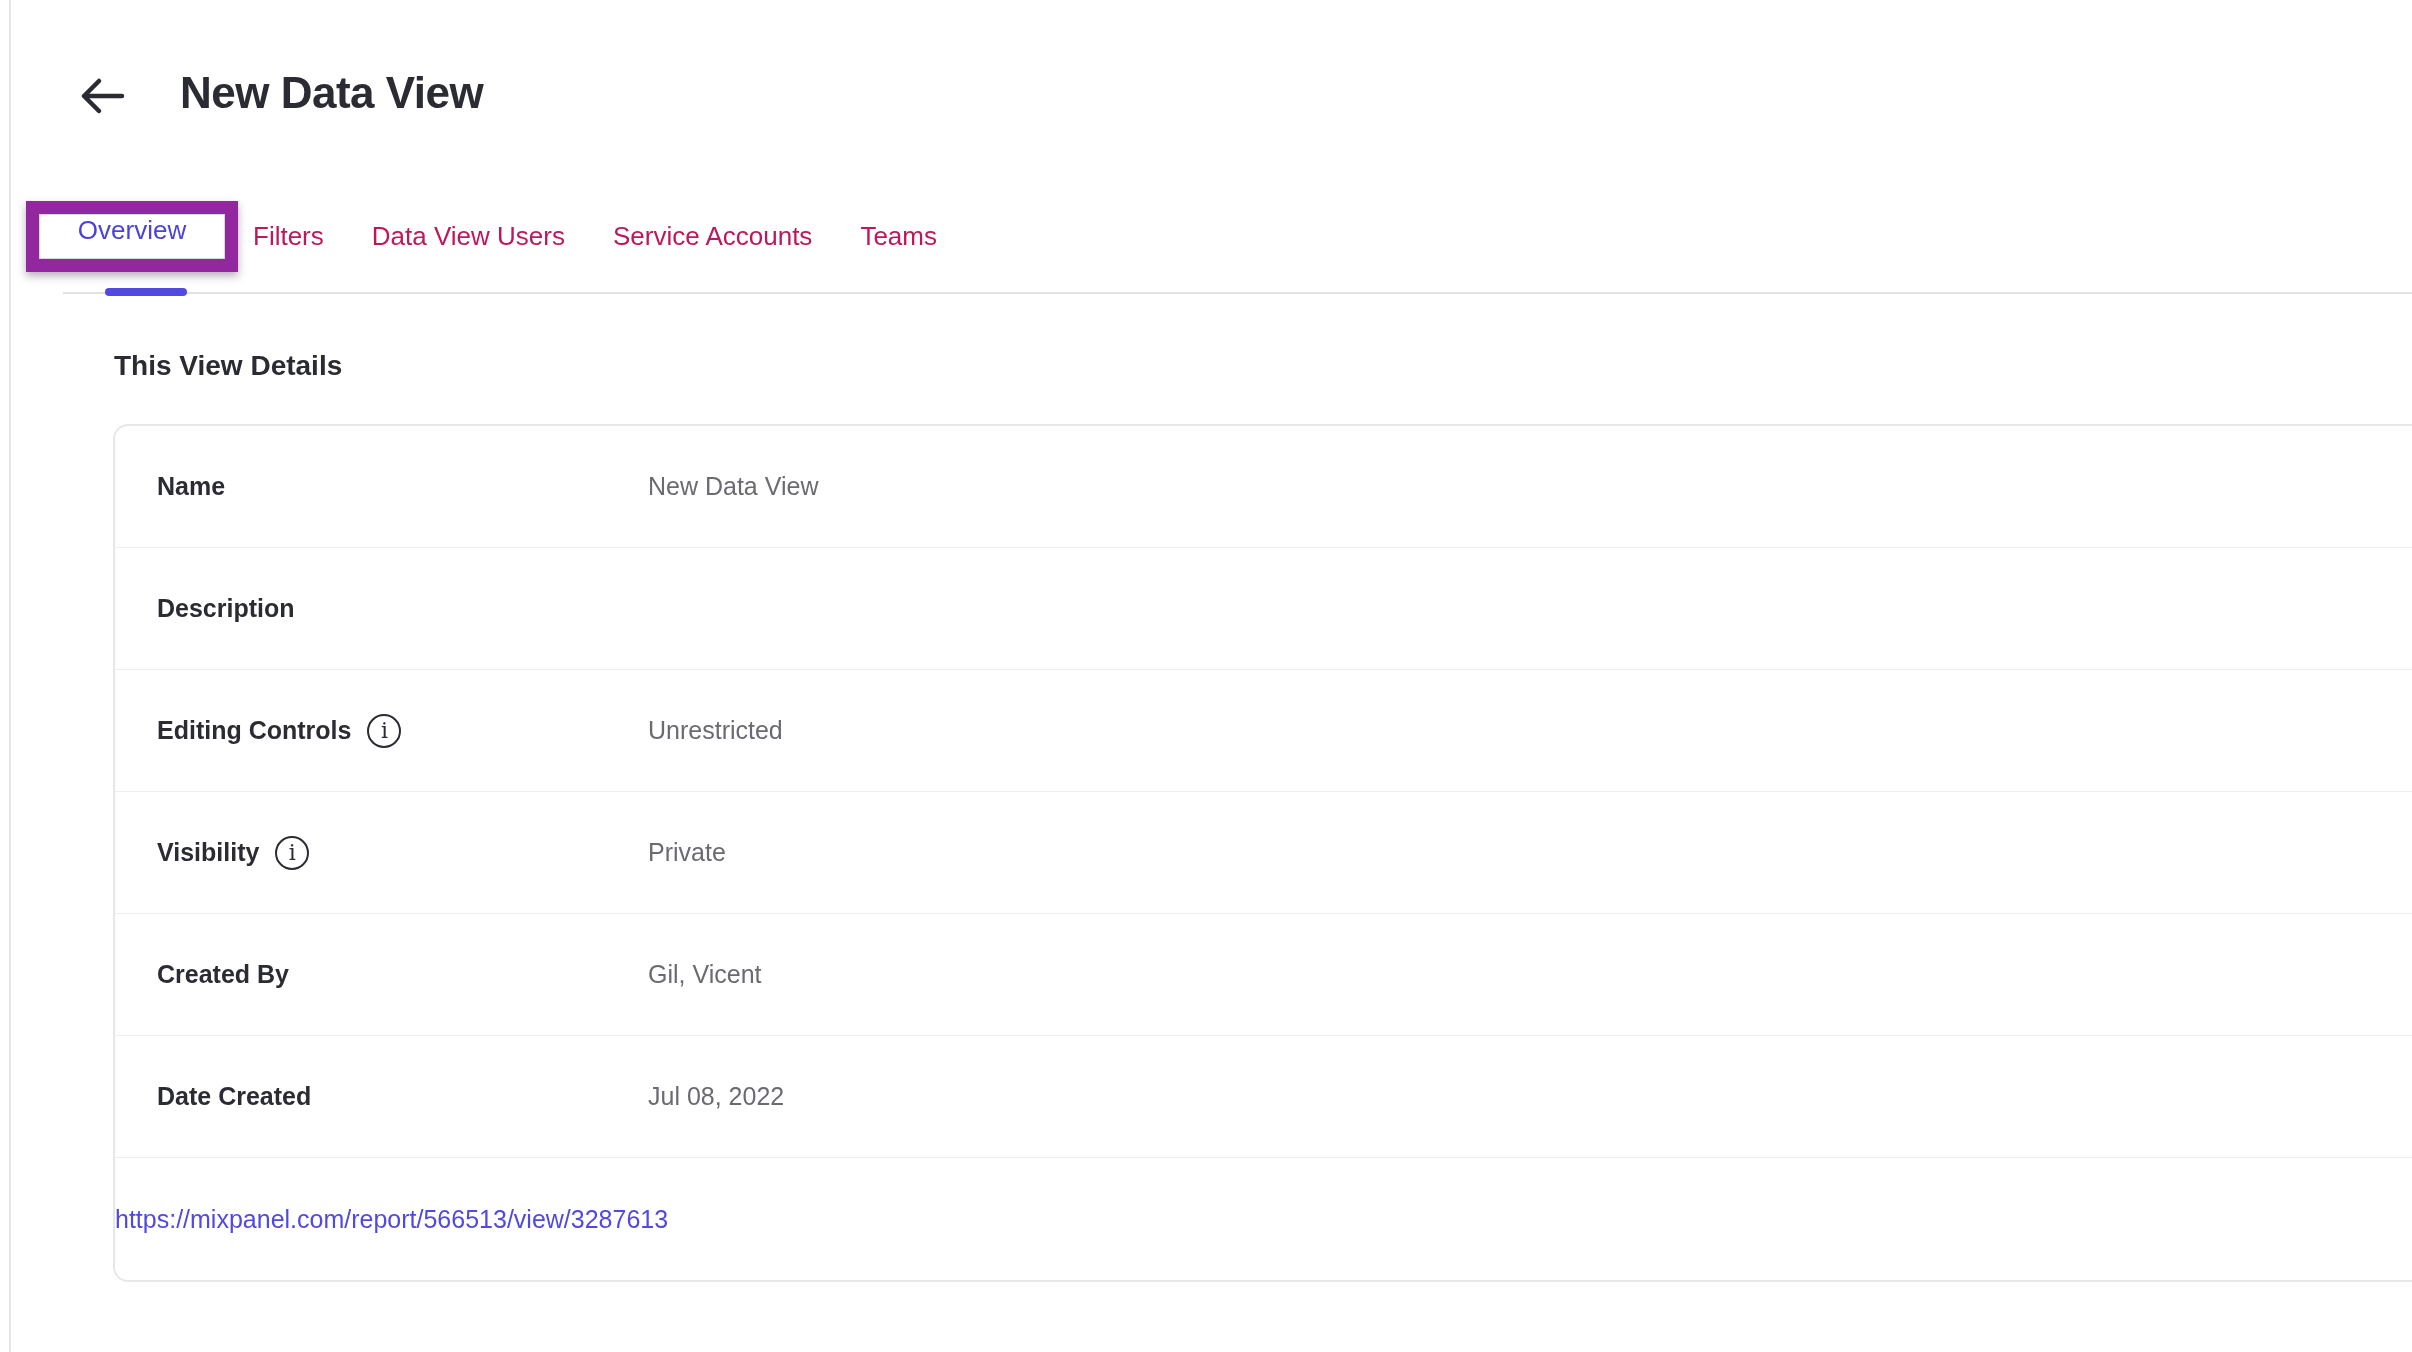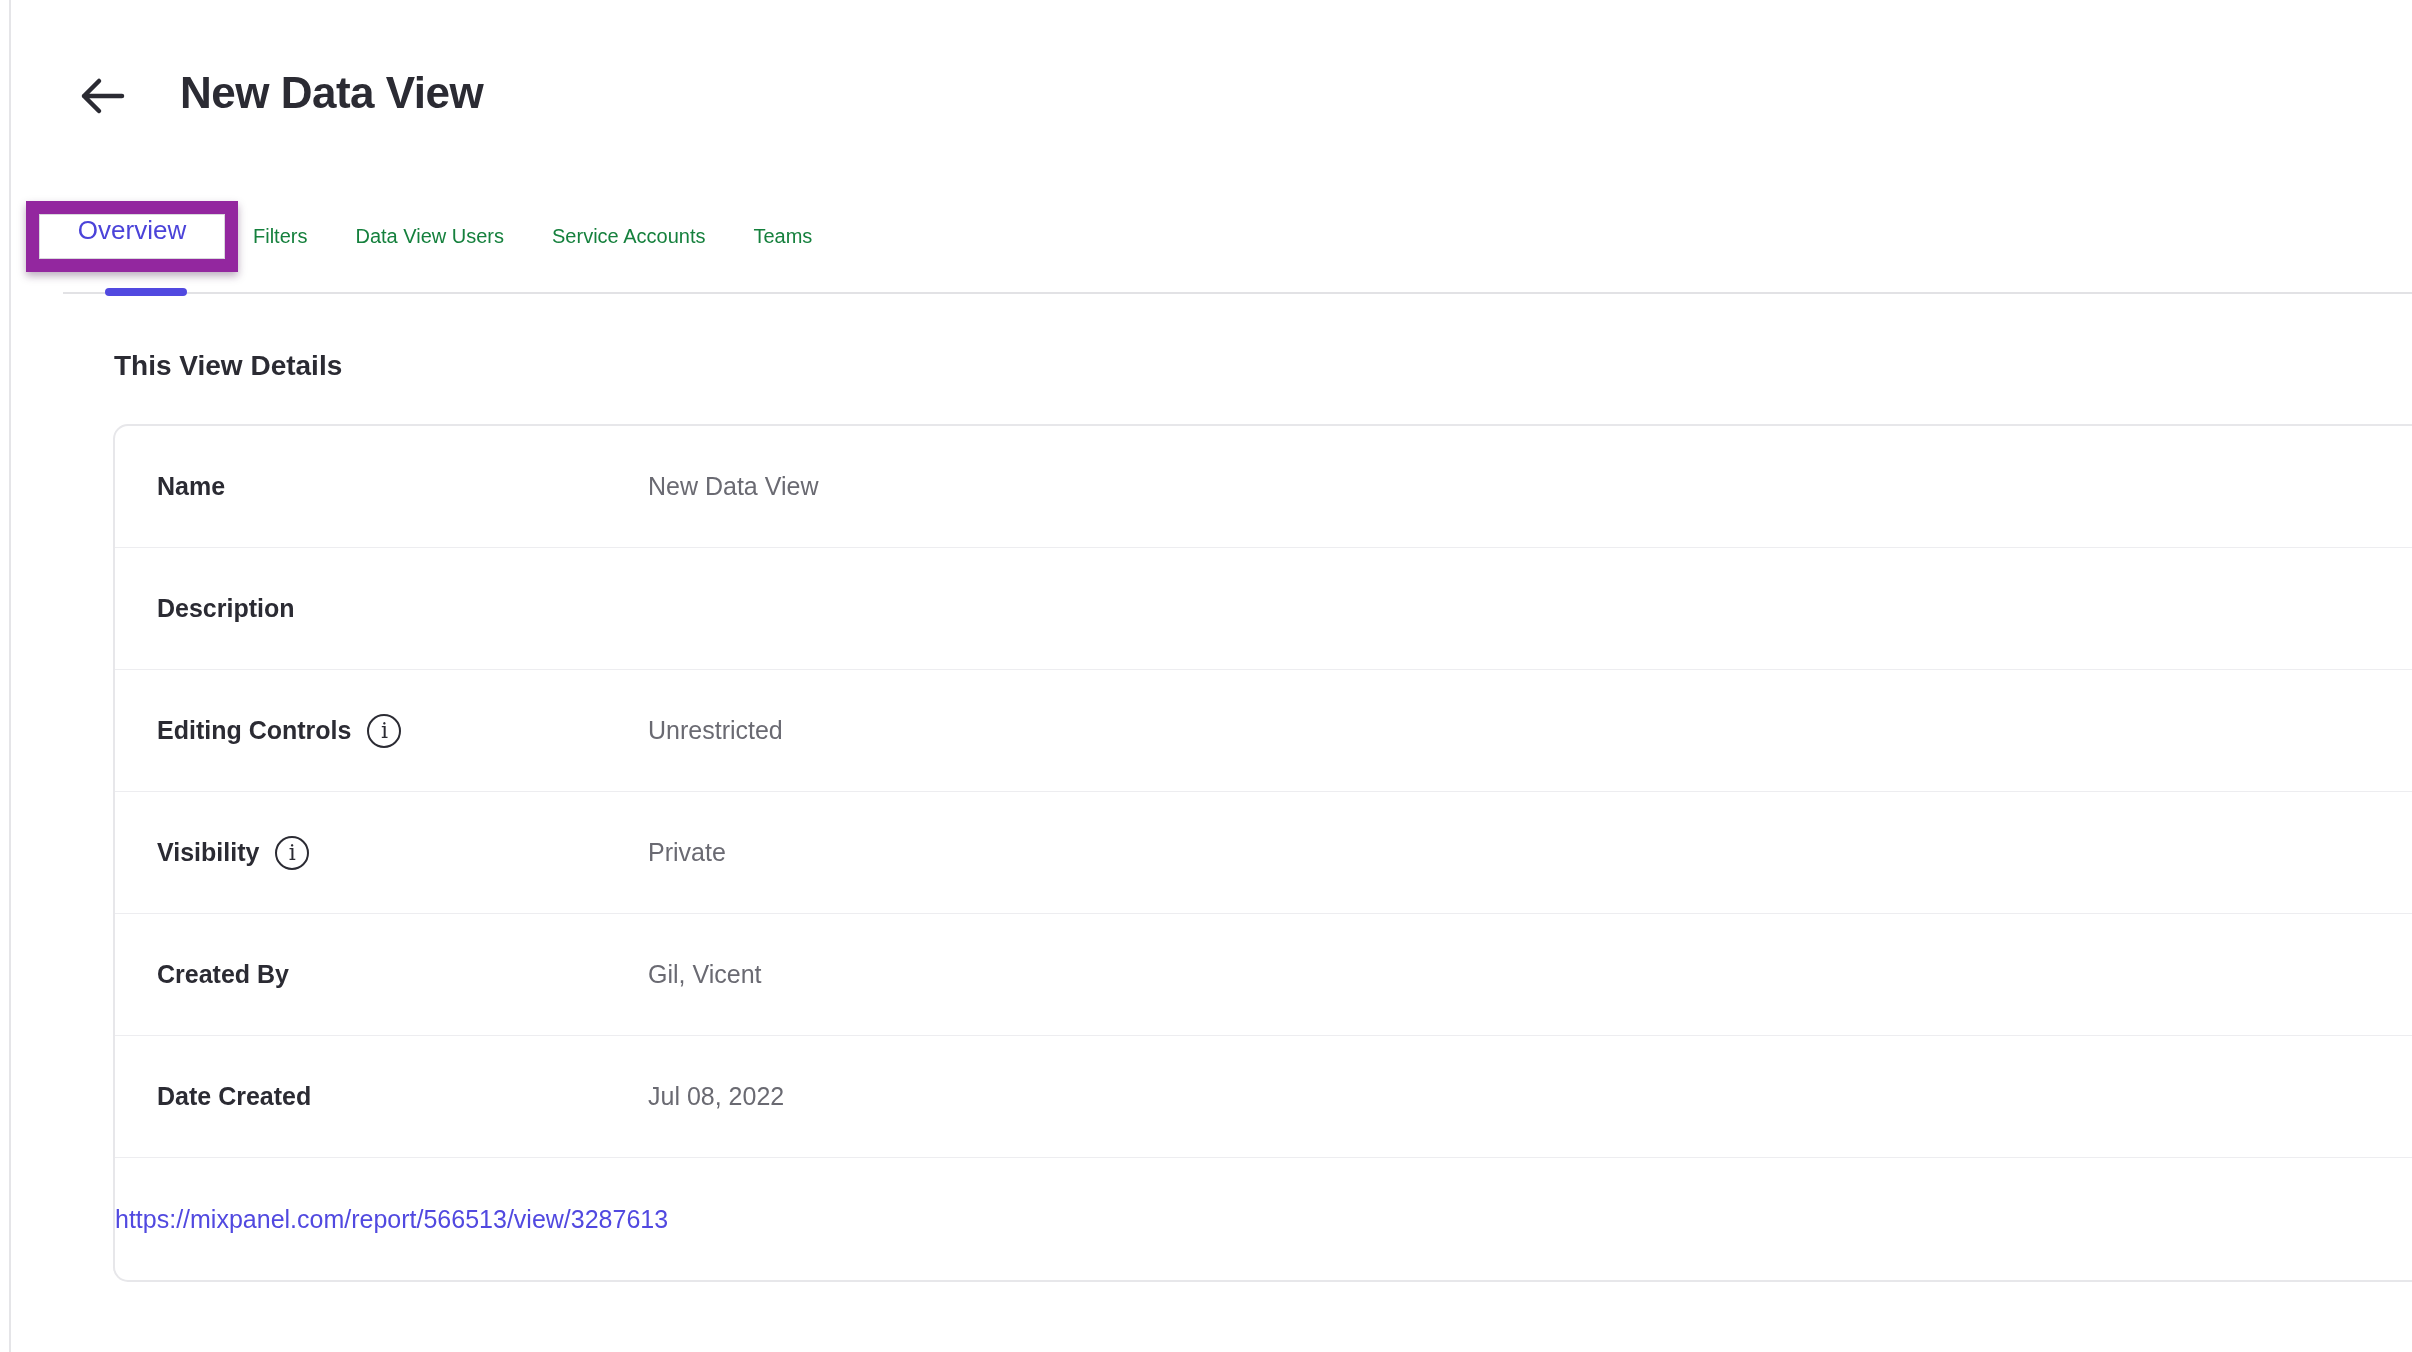--- a/index.html
+++ b/index.html
@@ -41,21 +41,21 @@
     flex: 1; background: #ffffff; border: 1px solid #d8d8dc;
     display: flex; justify-content: center;
   }
   .tab-active-label {
     font-size: 26px; color: #4b43d9; cursor: pointer;
   }
   .tabs-row {
     position: absolute; left: 253px; top: 210px; height: 52px;
     display: flex; gap: 48px; align-items: center;
   }
-  .tab { font-size: 20px; color: #15803d; cursor: pointer; white-space: nowrap; }
+  .tab { font-size: 26px; color: #be185d; cursor: pointer; white-space: nowrap; }
 
   
   .section-title {
     position: absolute; left: 114px; top: 350px;
     font-size: 28px; font-weight: bold; color: #2b2b33;
   }
 
   
   .card {
     position: absolute; left: 113px; top: 424px; right: -30px; height: 858px;

